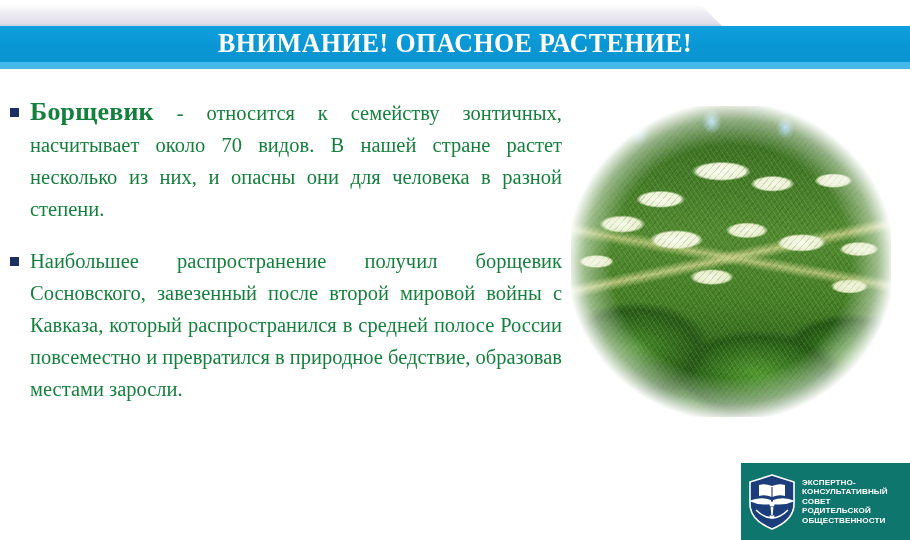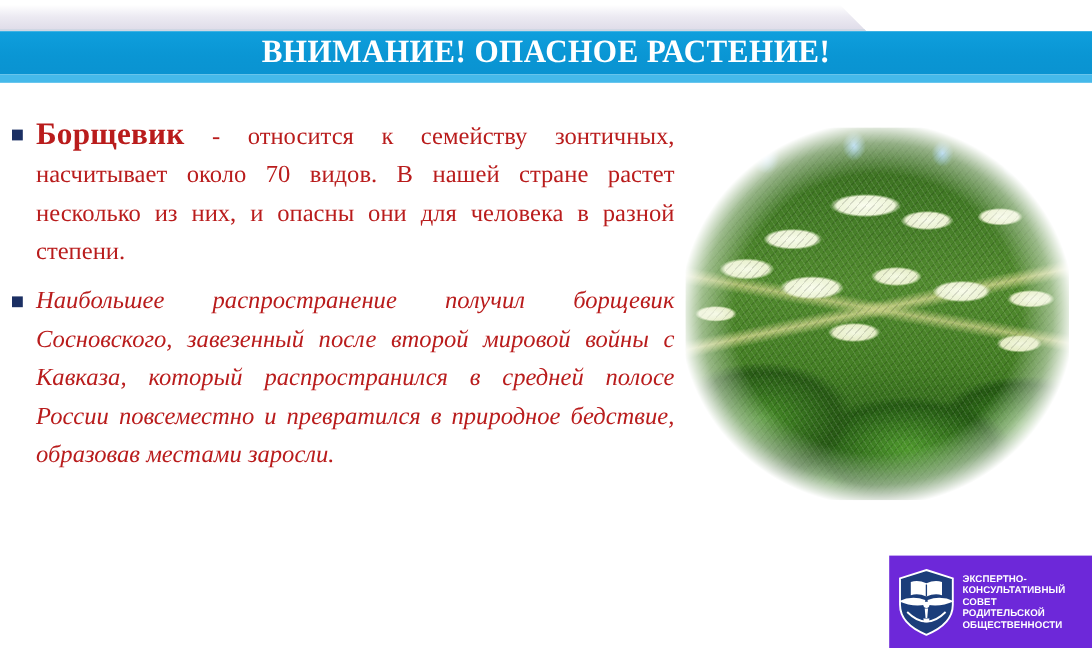--- a/index.html
+++ b/index.html
@@ -80,34 +80,33 @@
     position: absolute;
     left: 10px;
     top: 96px;
     width: 552px;
   }
   .bullet-row {
     display: flex;
     align-items: flex-start;
   }
   .bullet-row + .bullet-row {
-    margin-top: 9px;
-    font-style: italic;
+    margin-top: 20px;
   }
   .bullet-marker {
     flex: 0 0 auto;
     width: 9px;
     height: 9px;
     background: #1b2f63;
     margin-top: 12px;
     margin-right: 11px;
   }
   .bullet-text {
     flex: 1 1 auto;
-    color: #b91c1c;
+    color: #15803d;
     font-family: "Liberation Serif", serif;
     font-size: 20.5px;
     line-height: 32px;
     text-align: justify;
     text-justify: inter-word;
   }
   .bullet-text.first-para {
     font-size: 20.5px;
   }
   .lead-word {
@@ -171,21 +170,21 @@
     mask-image: radial-gradient(ellipse 50% 50% at 50% 50%, #000 70%, rgba(0,0,0,0) 98%);
   }
 
   
   #logo-panel {
     position: absolute;
     left: 741px;
     top: 463px;
     width: 169px;
     height: 77px;
-    background: #6d28d9;
+    background: #0f766e;
     display: flex;
     align-items: center;
     padding-left: 6px;
     box-sizing: border-box;
   }
   .logo-emblem {
     flex: 0 0 auto;
     width: 50px;
     height: 56px;
     margin-right: 5px;

